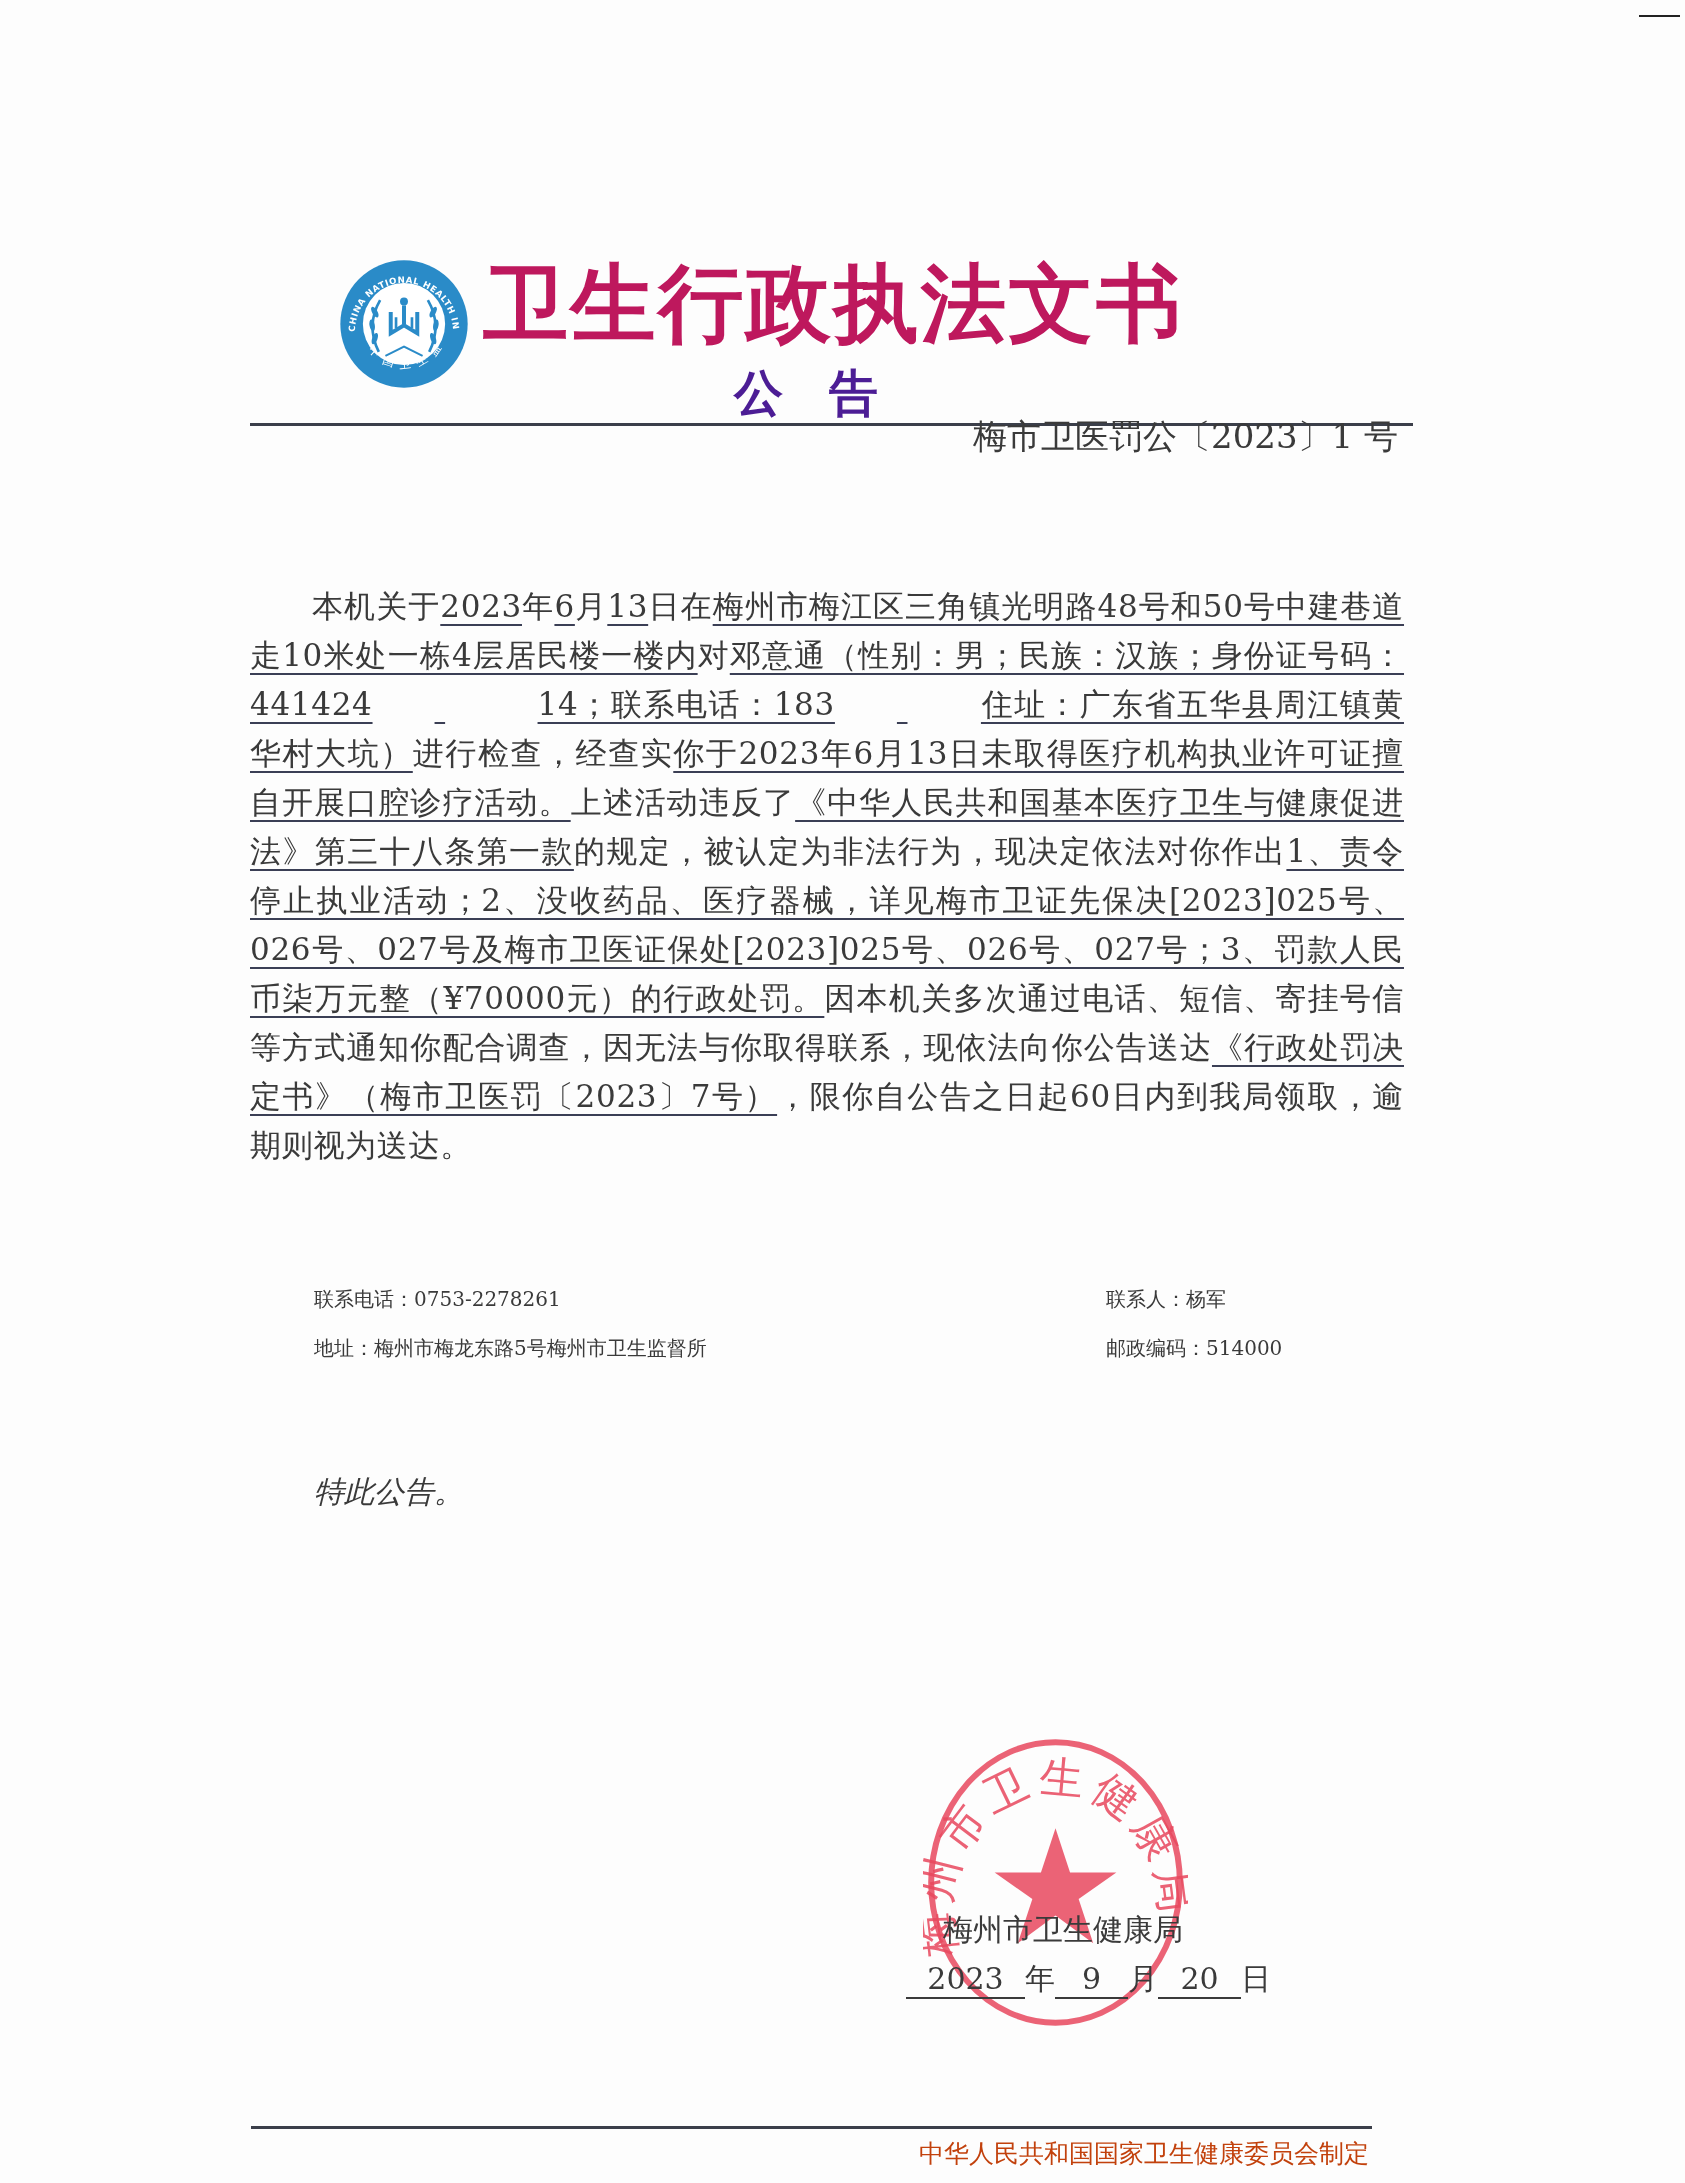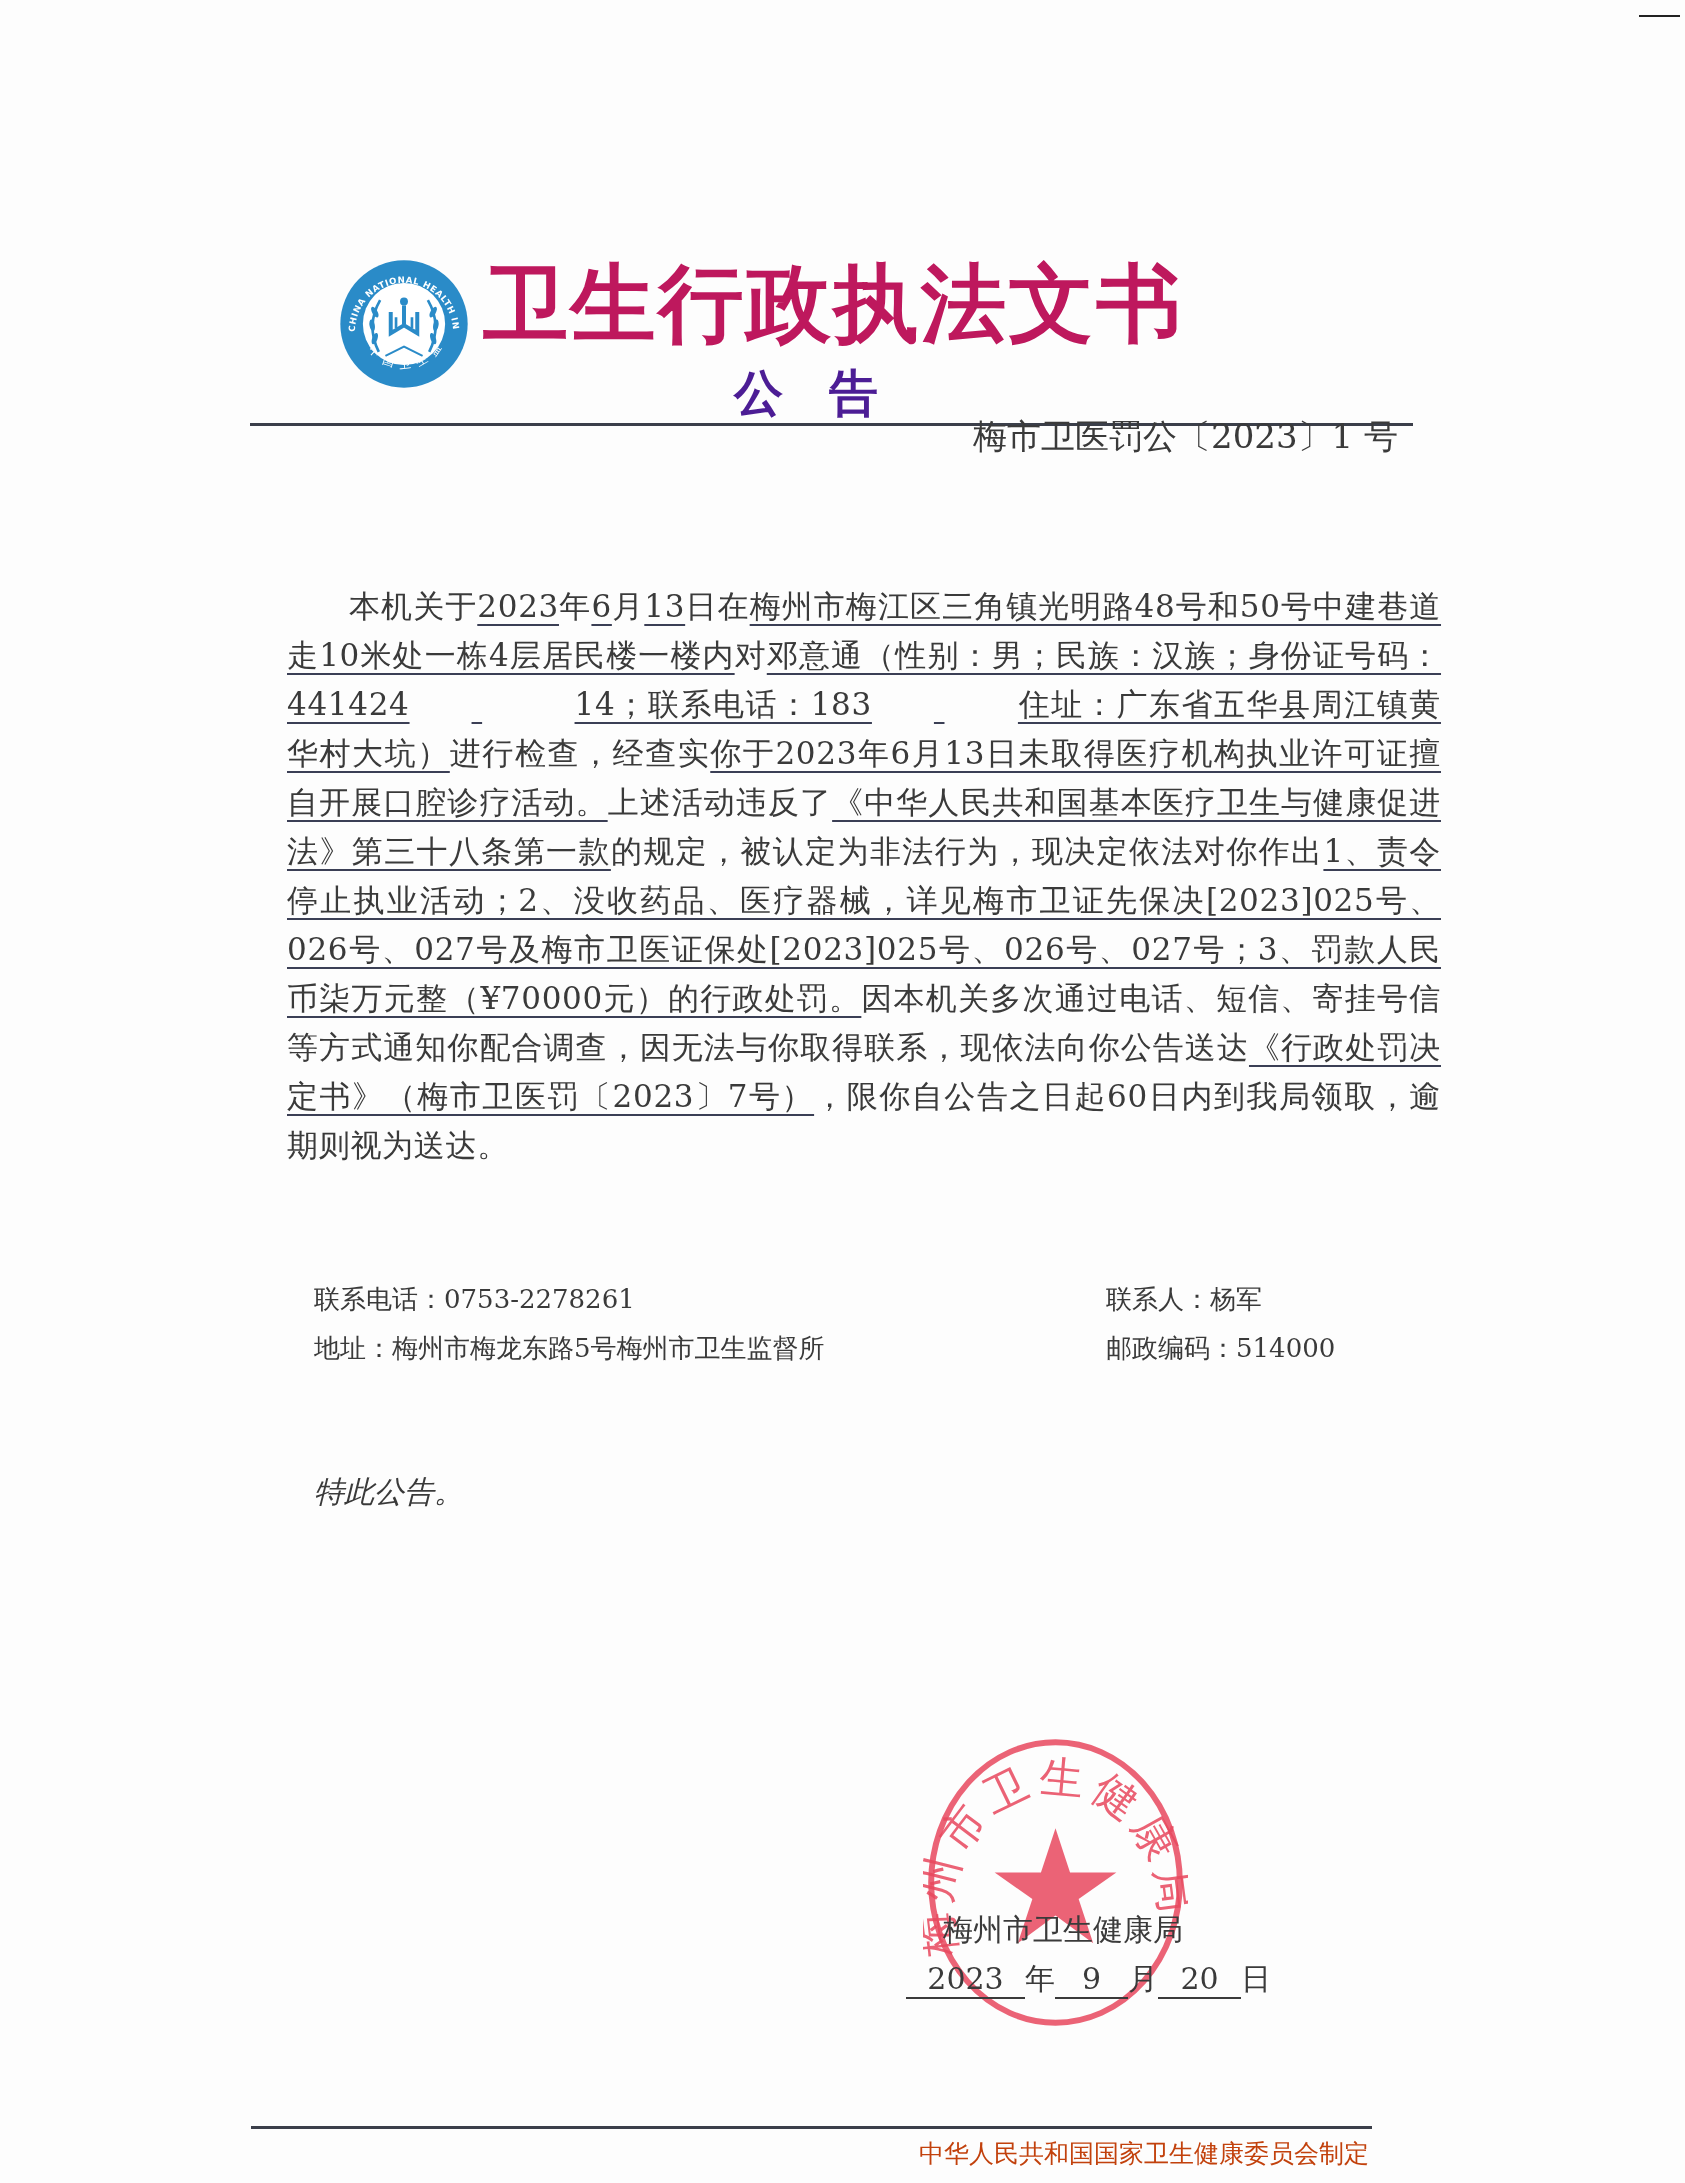--- a/index.html
+++ b/index.html
@@ -33,27 +33,26 @@
     left: 973px; top: 416px; width: 423px; height: 40px;
     font-size: 34px; line-height: 40px; white-space: nowrap;
   }
 
   
   .body-text {
     left: 250px; top: 582px; width: 1154px;
     font-size: 31px; line-height: 49px;
     text-align: justify; text-indent: 62px;
     letter-spacing: 0.7px;
-    margin-left: 37px;
   }
   .u { text-decoration: underline; text-decoration-thickness: 2px; text-underline-offset: 6.6px; text-decoration-color: #3b3f55; }
   .blank { display: inline-block; }
 
   
-  .contact-row { height: 46px; font-size: 26px; line-height: 46px; white-space: nowrap; }
+  .contact-row { height: 46px; font-size: 20px; line-height: 46px; white-space: nowrap; }
   .c-left { left: 314px; }
   .c-right { left: 1106px; }
 
   .closing { left: 314px; top: 1469px; font-size: 30px; line-height: 46px; white-space: nowrap; font-style: italic; }
 
   
   .seal { left: 923px; top: 1737px; width: 265px; height: 291px; }
   .issuer { left: 943px; top: 1909px; font-size: 30px; line-height: 42px; white-space: nowrap; color: #3a3a3a; }
   .date-line { left: 906px; top: 1958px; font-size: 30px; line-height: 42px; white-space: nowrap; }
   .date-line .dv { display: inline-block; text-align: center; border-bottom: 2px solid #3a3a3a; line-height: 37px; }

